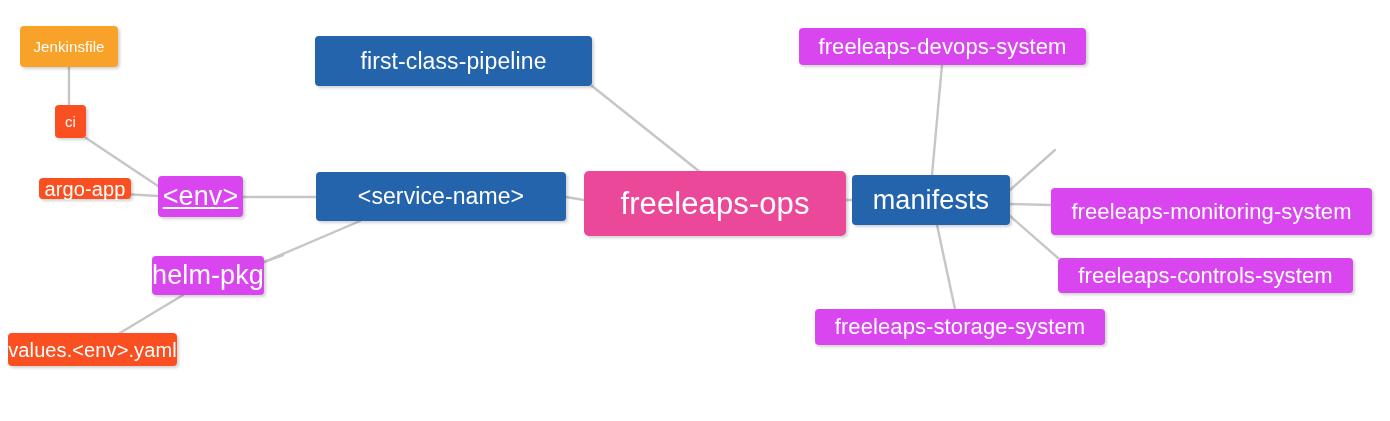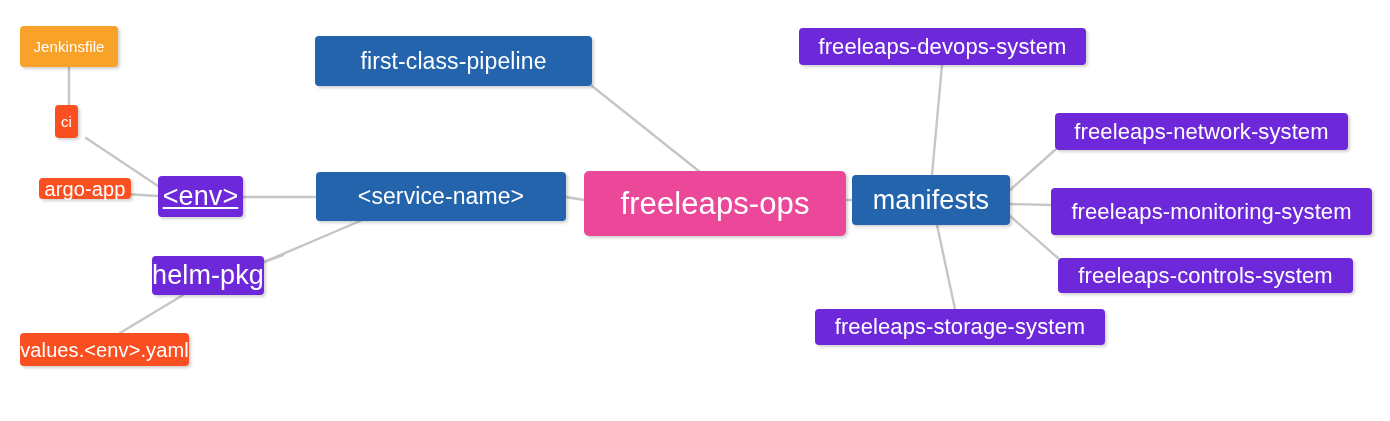--- a/index.html
+++ b/index.html
@@ -41,21 +41,21 @@
   }
   .node-root {
     background: #ec4899;
     font-size: 31px;
     border-radius: 5px;
   }
   .node-blue {
     background: #2364ac;
   }
   .node-green {
-    background: #6d28d9;
+    background: #d946ef;
   }
   .node-orange {
     background: #f9a229;
   }
   .node-red {
     background: #fa4f20;
   }
   .sz-xl { font-size: 23px; }
   .sz-lg { font-size: 27px; }
   .sz-md { font-size: 22px; }
@@ -98,37 +98,37 @@
       <line x1="1010" y1="216" x2="1058" y2="258"></line>
 
       <line x1="937" y1="225" x2="955" y2="309"></line>
     </g>
   </svg>
 
   <div class="node node-orange sz-xs" style="left:20px; top:26px; width:98px; height:41px;">
     <span>Jenkinsfile</span>
   </div>
 
-  <div class="node node-red sz-xs" style="left:55px; top:105px; width:23px; height:33px;">
+  <div class="node node-red sz-xs" style="left:55px; top:105px; width:31px; height:33px;">
     <span>ci</span>
   </div>
 
   <div class="node node-red sz-sm" style="left:39px; top:178px; width:92px; height:21px;">
     <span>argo-app</span>
   </div>
 
   <div class="node node-green sz-lg" style="left:158px; top:176px; width:85px; height:41px;text-decoration:underline;">
     <span>&lt;env&gt;</span>
   </div>
 
   <div class="node node-green sz-lg" style="left:152px; top:256px; width:112px; height:39px;">
     <span>helm-pkg</span>
   </div>
 
-  <div class="node node-red sz-sm" style="left:8px; top:333px; width:169px; height:33px;margin-left:12px;">
+  <div class="node node-red sz-sm" style="left:8px; top:333px; width:169px; height:33px;">
     <span>values.&lt;env&gt;.yaml</span>
   </div>
 
   <div class="node node-blue sz-xl" style="left:315px; top:36px; width:277px; height:50px;">
     <span>first-class-pipeline</span>
   </div>
 
   <div class="node node-blue sz-xl" style="left:316px; top:172px; width:250px; height:49px;">
     <span>&lt;service-name&gt;</span>
   </div>
@@ -138,23 +138,20 @@
   </div>
 
   <div class="node node-blue sz-lg" style="left:852px; top:175px; width:158px; height:50px;">
     <span>manifests</span>
   </div>
 
   <div class="node node-green sz-md" style="left:799px; top:28px; width:287px; height:37px;">
     <span>freeleaps-devops-system</span>
   </div>
 
-  <div class="node node-green sz-md" style="left:1055px; top:113px; width:293px; height:37px;">
-    <span>freeleaps-network-system</span>
-  </div>
 
   <div class="node node-green sz-md" style="left:1051px; top:188px; width:321px; height:47px;">
     <span>freeleaps-monitoring-system</span>
   </div>
 
   <div class="node node-green sz-md" style="left:1058px; top:258px; width:295px; height:35px;">
     <span>freeleaps-controls-system</span>
   </div>
 
   <div class="node node-green sz-md" style="left:815px; top:309px; width:290px; height:36px;">

